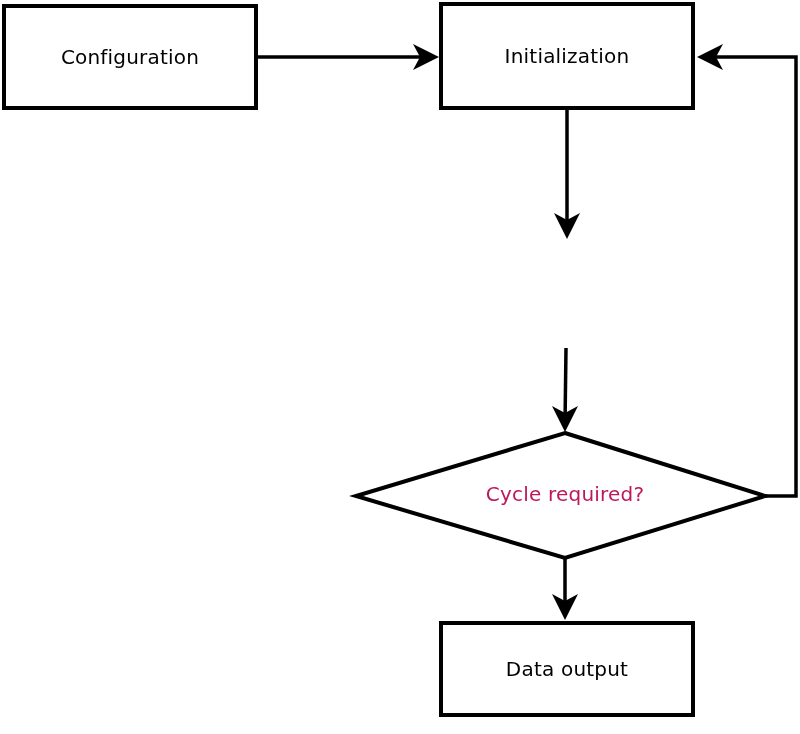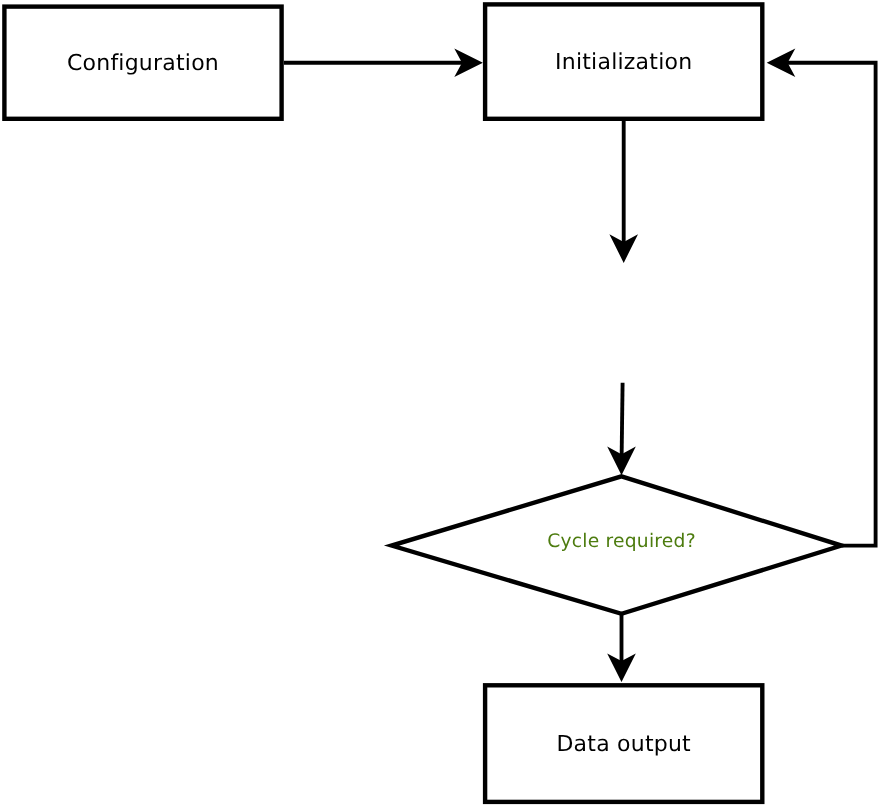--- a/index.html
+++ b/index.html
@@ -33,22 +33,22 @@
     font-size: 20px;
     color: #000000;
     letter-spacing: 0.2px;
   }
   .diamond-label {
     position: absolute;
     left: 405px;
     top: 482px;
     width: 320px;
     text-align: center;
-    font-size: 17px;
-    color: #4d7c0f;
+    font-size: 20px;
+    color: #be185d;
     letter-spacing: 0.2px;
   }
 </style>
 </head>
 <body>
 
 <div class="canvas">
 
   <svg class="edges-svg" viewBox="0 0 800 734" xmlns="http://www.w3.org/2000/svg">
 
@@ -74,17 +74,17 @@
     <span>Configuration</span>
   </div>
 
   <div class="node" style="left:439px; top:2px; width:256px; height:108px;">
     <span>Initialization</span>
   </div>
 
 
   <div class="diamond-label">Cycle required?</div>
 
-  <div class="node" style="left:439px; top:621px; width:256px; height:110px;">
+  <div class="node" style="left:439px; top:621px; width:256px; height:96px;">
     <span>Data output</span>
   </div>
 
 </div>
 
 </body></html>

